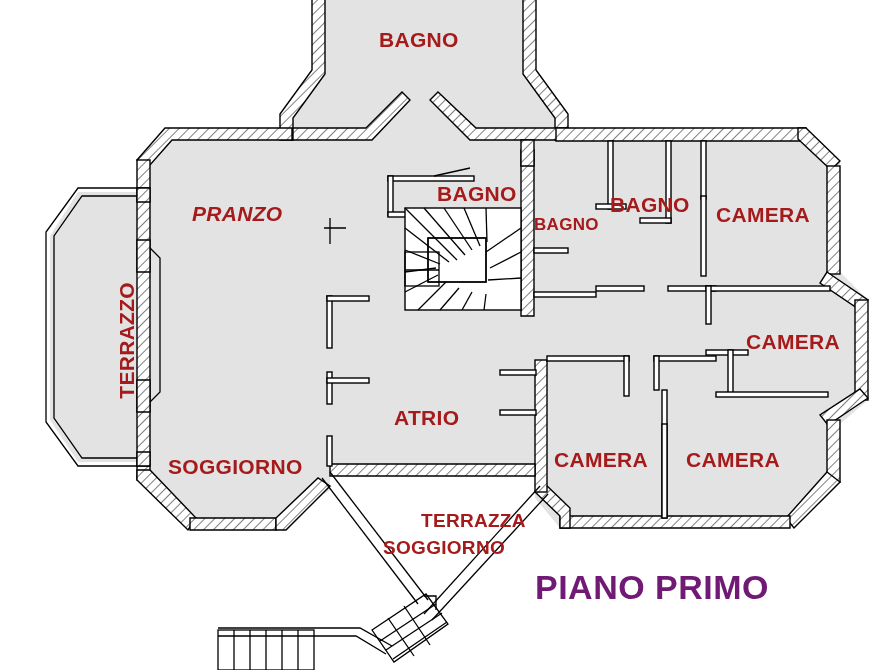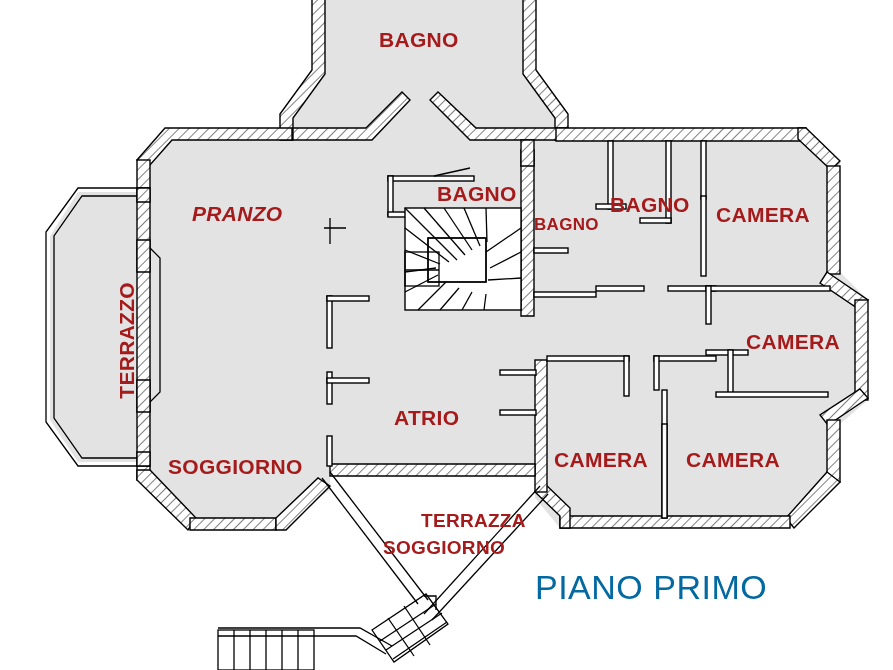--- a/index.html
+++ b/index.html
@@ -65,23 +65,23 @@
     user-select: none;
   }
   .label-lg { font-size: 21px; }
   .label-md { font-size: 19px; }
   .label-sm { font-size: 17px; }
   .label-vertical {
     transform-origin: 0 0;
   }
   #plan-title {
     position: absolute;
-    color: #0369a1;
+    color: #701a75;
     font-family: "Liberation Sans", sans-serif;
-    font-weight: normal;
+    font-weight: bold;
     font-size: 34px;
     letter-spacing: 0.5px;
     white-space: nowrap;
     user-select: none;
   }
   .terr-ingresso-line { display: block; }
 </style>
 </head>
 <body>
 

